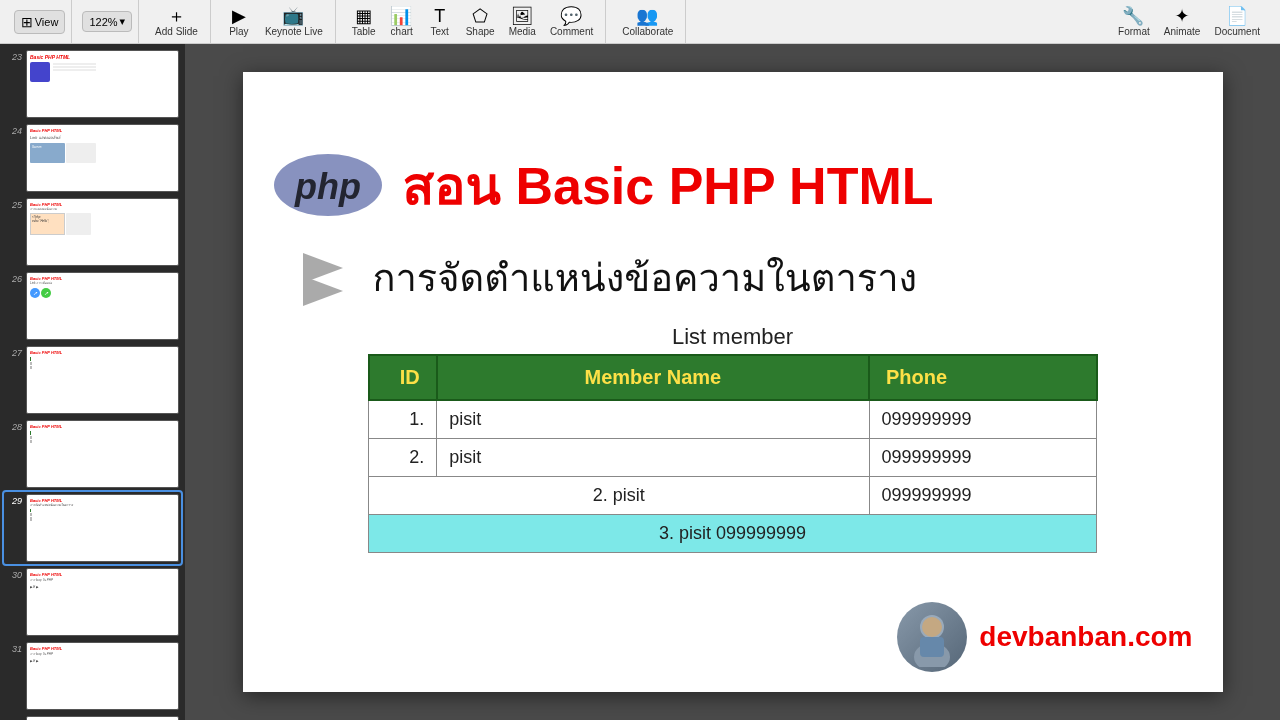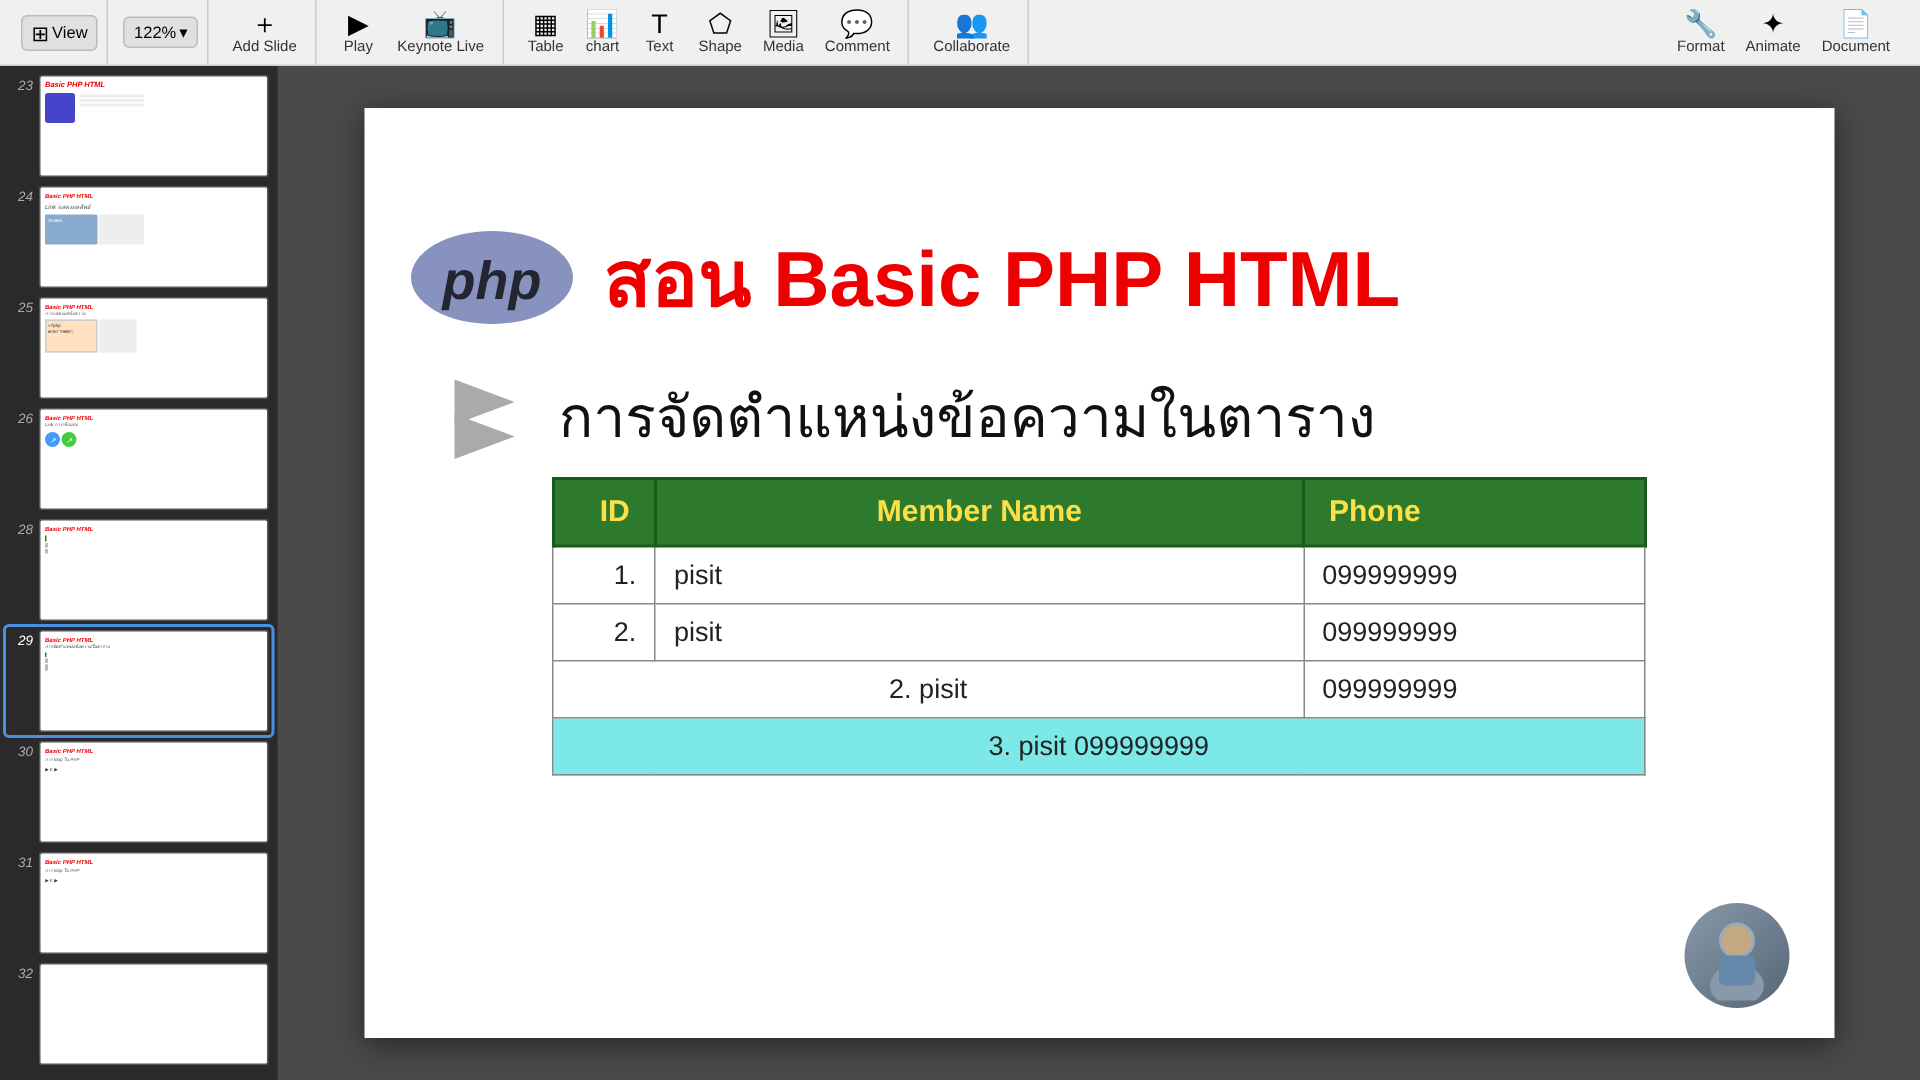--- a/index.html
+++ b/index.html
@@ -396,20 +396,33 @@
           <div class="mini-red" style="font-size:4px;">Basic PHP HTML</div>
           <div style="font-size:3px;color:#555;">Link การเชื่อมต่อ</div>
           <div style="display:flex;gap:1px;margin-top:3px;align-items:center;">
             <div style="background:#4499ff;width:10px;height:10px;border-radius:50%;font-size:5px;color:#fff;display:flex;align-items:center;justify-content:center;">↗</div>
             <div style="background:#44cc44;width:10px;height:10px;border-radius:50%;font-size:5px;color:#fff;display:flex;align-items:center;justify-content:center;">↗</div>
           </div>
         </div>
       </div>
     </div>
 
+    <div class="slide-thumb">
+      <span class="slide-num">27</span>
+      <div class="slide-img">
+        <div class="slide-img-inner">
+          <div class="mini-red" style="font-size:4px;">Basic PHP HTML</div>
+          <div style="margin-top:2px;">
+            <div style="background:#2d7a2d;width:70%;height:4px;margin-bottom:1px;"></div>
+            <div style="background:#eee;width:70%;height:3px;margin-bottom:1px;border:0.5px solid #bbb;"></div>
+            <div style="background:#eee;width:70%;height:3px;margin-bottom:1px;border:0.5px solid #bbb;"></div>
+          </div>
+        </div>
+      </div>
+    </div>
 
     <div class="slide-thumb">
       <span class="slide-num">28</span>
       <div class="slide-img">
         <div class="slide-img-inner">
           <div class="mini-red" style="font-size:4px;">Basic PHP HTML</div>
           <div style="margin-top:2px;">
             <div style="background:#2d7a2d;width:70%;height:4px;margin-bottom:1px;"></div>
             <div style="background:#eee;width:70%;height:3px;margin-bottom:1px;border:0.5px solid #bbb;"></div>
             <div style="background:#eee;width:70%;height:3px;border:0.5px solid #bbb;"></div>
@@ -482,20 +495,21 @@
 
       <div class="slide-subtitle-row">
 
         <svg class="play-icon-big" viewBox="0 0 60 60" xmlns="http://www.w3.org/2000/svg">
           <polygon points="10,5 50,20 10,35" fill="#aaa"></polygon>
           <polygon points="10,28 50,43 10,58" fill="#aaa"></polygon>
         </svg>
         <div class="slide-subtitle">การจัดตำแหน่งข้อความในตาราง</div>
       </div>
 
+      <div class="list-member-label">List member</div>
 
       <table class="data-table">
         <thead>
           <tr>
             <th class="id-col">ID</th>
             <th class="name-col">Member Name</th>
             <th class="phone-col">Phone</th>
           </tr>
         </thead>
         <tbody>
@@ -526,18 +540,19 @@
       <div class="bottom-right">
         <div class="avatar-circle">
 
           <svg width="60" height="60" viewBox="0 0 60 60" xmlns="http://www.w3.org/2000/svg">
             <circle cx="30" cy="20" r="12" fill="#9ab"></circle>
             <ellipse cx="30" cy="50" rx="18" ry="14" fill="#8899aa"></ellipse>
             <circle cx="30" cy="20" r="10" fill="#c4a882"></circle>
             <rect x="18" y="30" width="24" height="20" rx="4" fill="#6688aa"></rect>
           </svg>
         </div>
+        <div class="devbanban-text">devbanban.com</div>
       </div>
 
     </div>
   </div>
 
 </div>
 
 </body></html>

